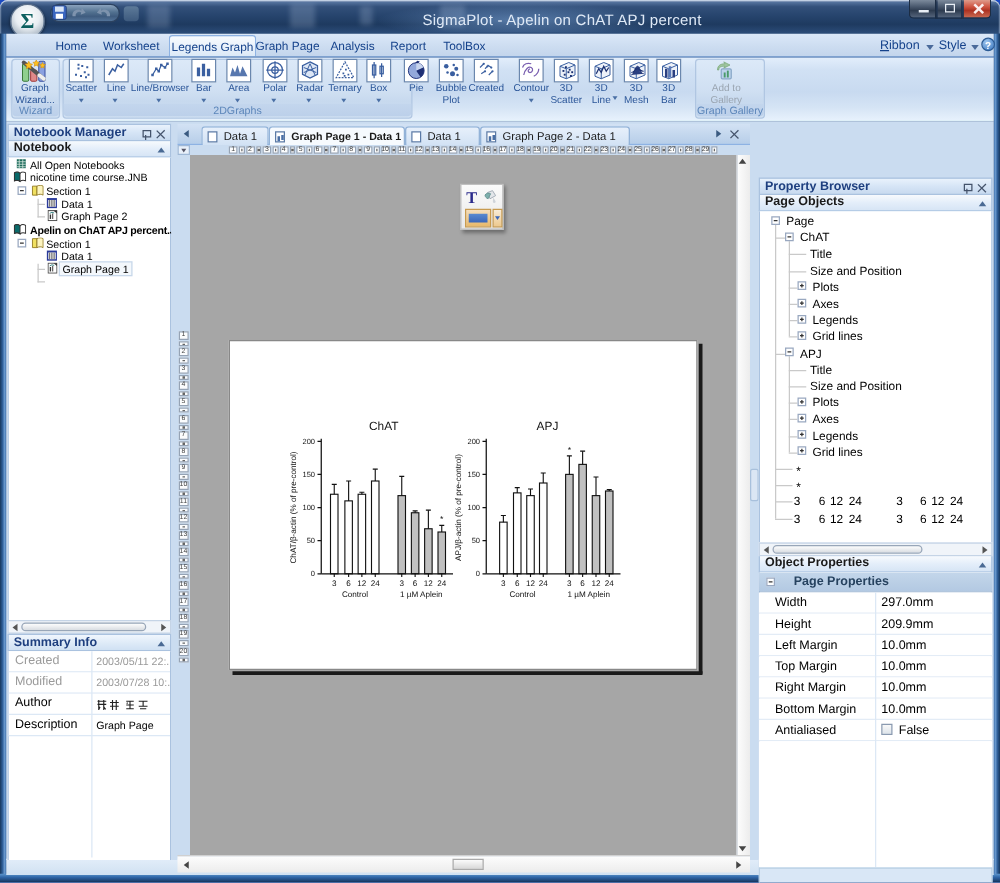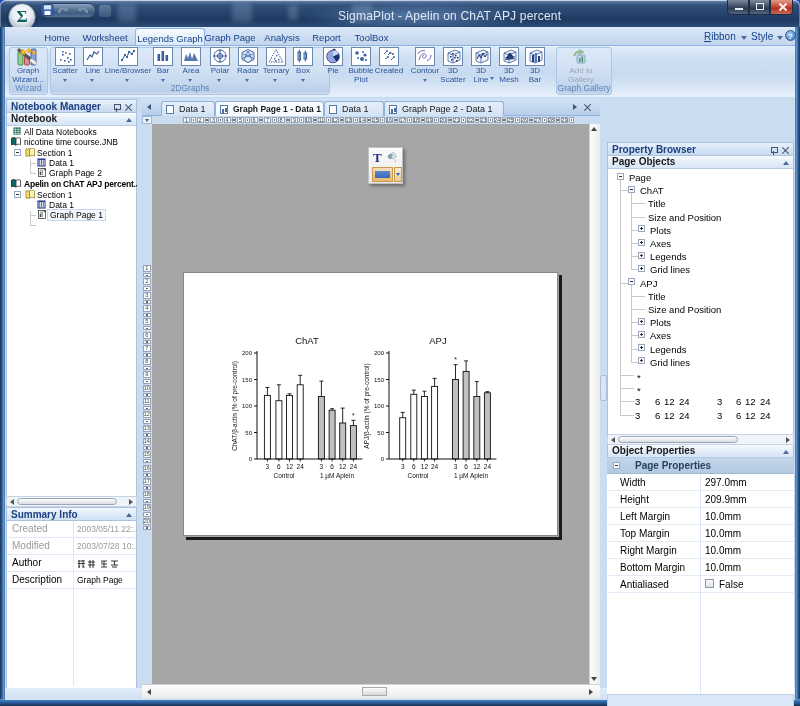--- a/index.html
+++ b/index.html
@@ -435,21 +435,21 @@
       <div style="position:absolute;left:24px;top:47px;width:6px;height:1px;background:#c9c9c9;"></div>
       <div style="position:absolute;left:24px;top:85px;width:1px;height:15px;background:#c9c9c9;"></div>
       <div style="position:absolute;left:24px;top:89px;width:6px;height:1px;background:#c9c9c9;"></div>
       <div style="position:absolute;left:24px;top:99px;width:6px;height:1px;background:#c9c9c9;"></div>
       <div style="position:absolute;left:7px;top:1px;">
         <svg width="8" height="8" viewBox="0 0 10 10">
           <rect x="0.5" y="0.5" width="9" height="9" fill="#1a6a5a"></rect>
           <path d="M0.5,3 H9.5 M0.5,5.5 H9.5 M0.5,8 H9.5 M3,0.5 V9.5 M6.5,0.5 V9.5" stroke="#d8e8e0" stroke-width="0.8"></path>
         </svg>
       </div>
-      <div class="ti" style="left:18px;top:1px;">All Data Notebooks</div>
+      <div class="ti" style="left:18px;top:1px;">All Open Notebooks</div>
       <div style="position:absolute;left:5px;top:11px;">
         <svg width="10" height="9" viewBox="0 0 11 10">
           <path d="M0.5,1.5 C2,0.5 4,0.5 5.5,1.8 C7,0.5 9,0.5 10.5,1.5 L10.5,8.5 C9,7.8 7,7.8 5.5,9 C4,7.8 2,7.8 0.5,8.5 Z" fill="#fff" stroke="#333" stroke-width="0.9"></path>
           <path d="M0.5,1.5 C2,0.5 4,0.5 5.5,1.8 L5.5,9 C4,7.8 2,7.8 0.5,8.5 Z" fill="#0a6a6a" stroke="#333" stroke-width="0.9"></path>
         </svg>
       </div>
       <div class="ti" style="left:18px;top:11px;">nicotine time course.JNB</div>
       <div style="position:absolute;left:8px;top:23px;width:7px;height:7px;border:1px solid #99a8c0;background:#fff;"></div>
       <div style="position:absolute;left:10px;top:26px;width:3px;height:1px;background:#333;"></div>
       <div style="position:absolute;left:19px;top:22px;">

